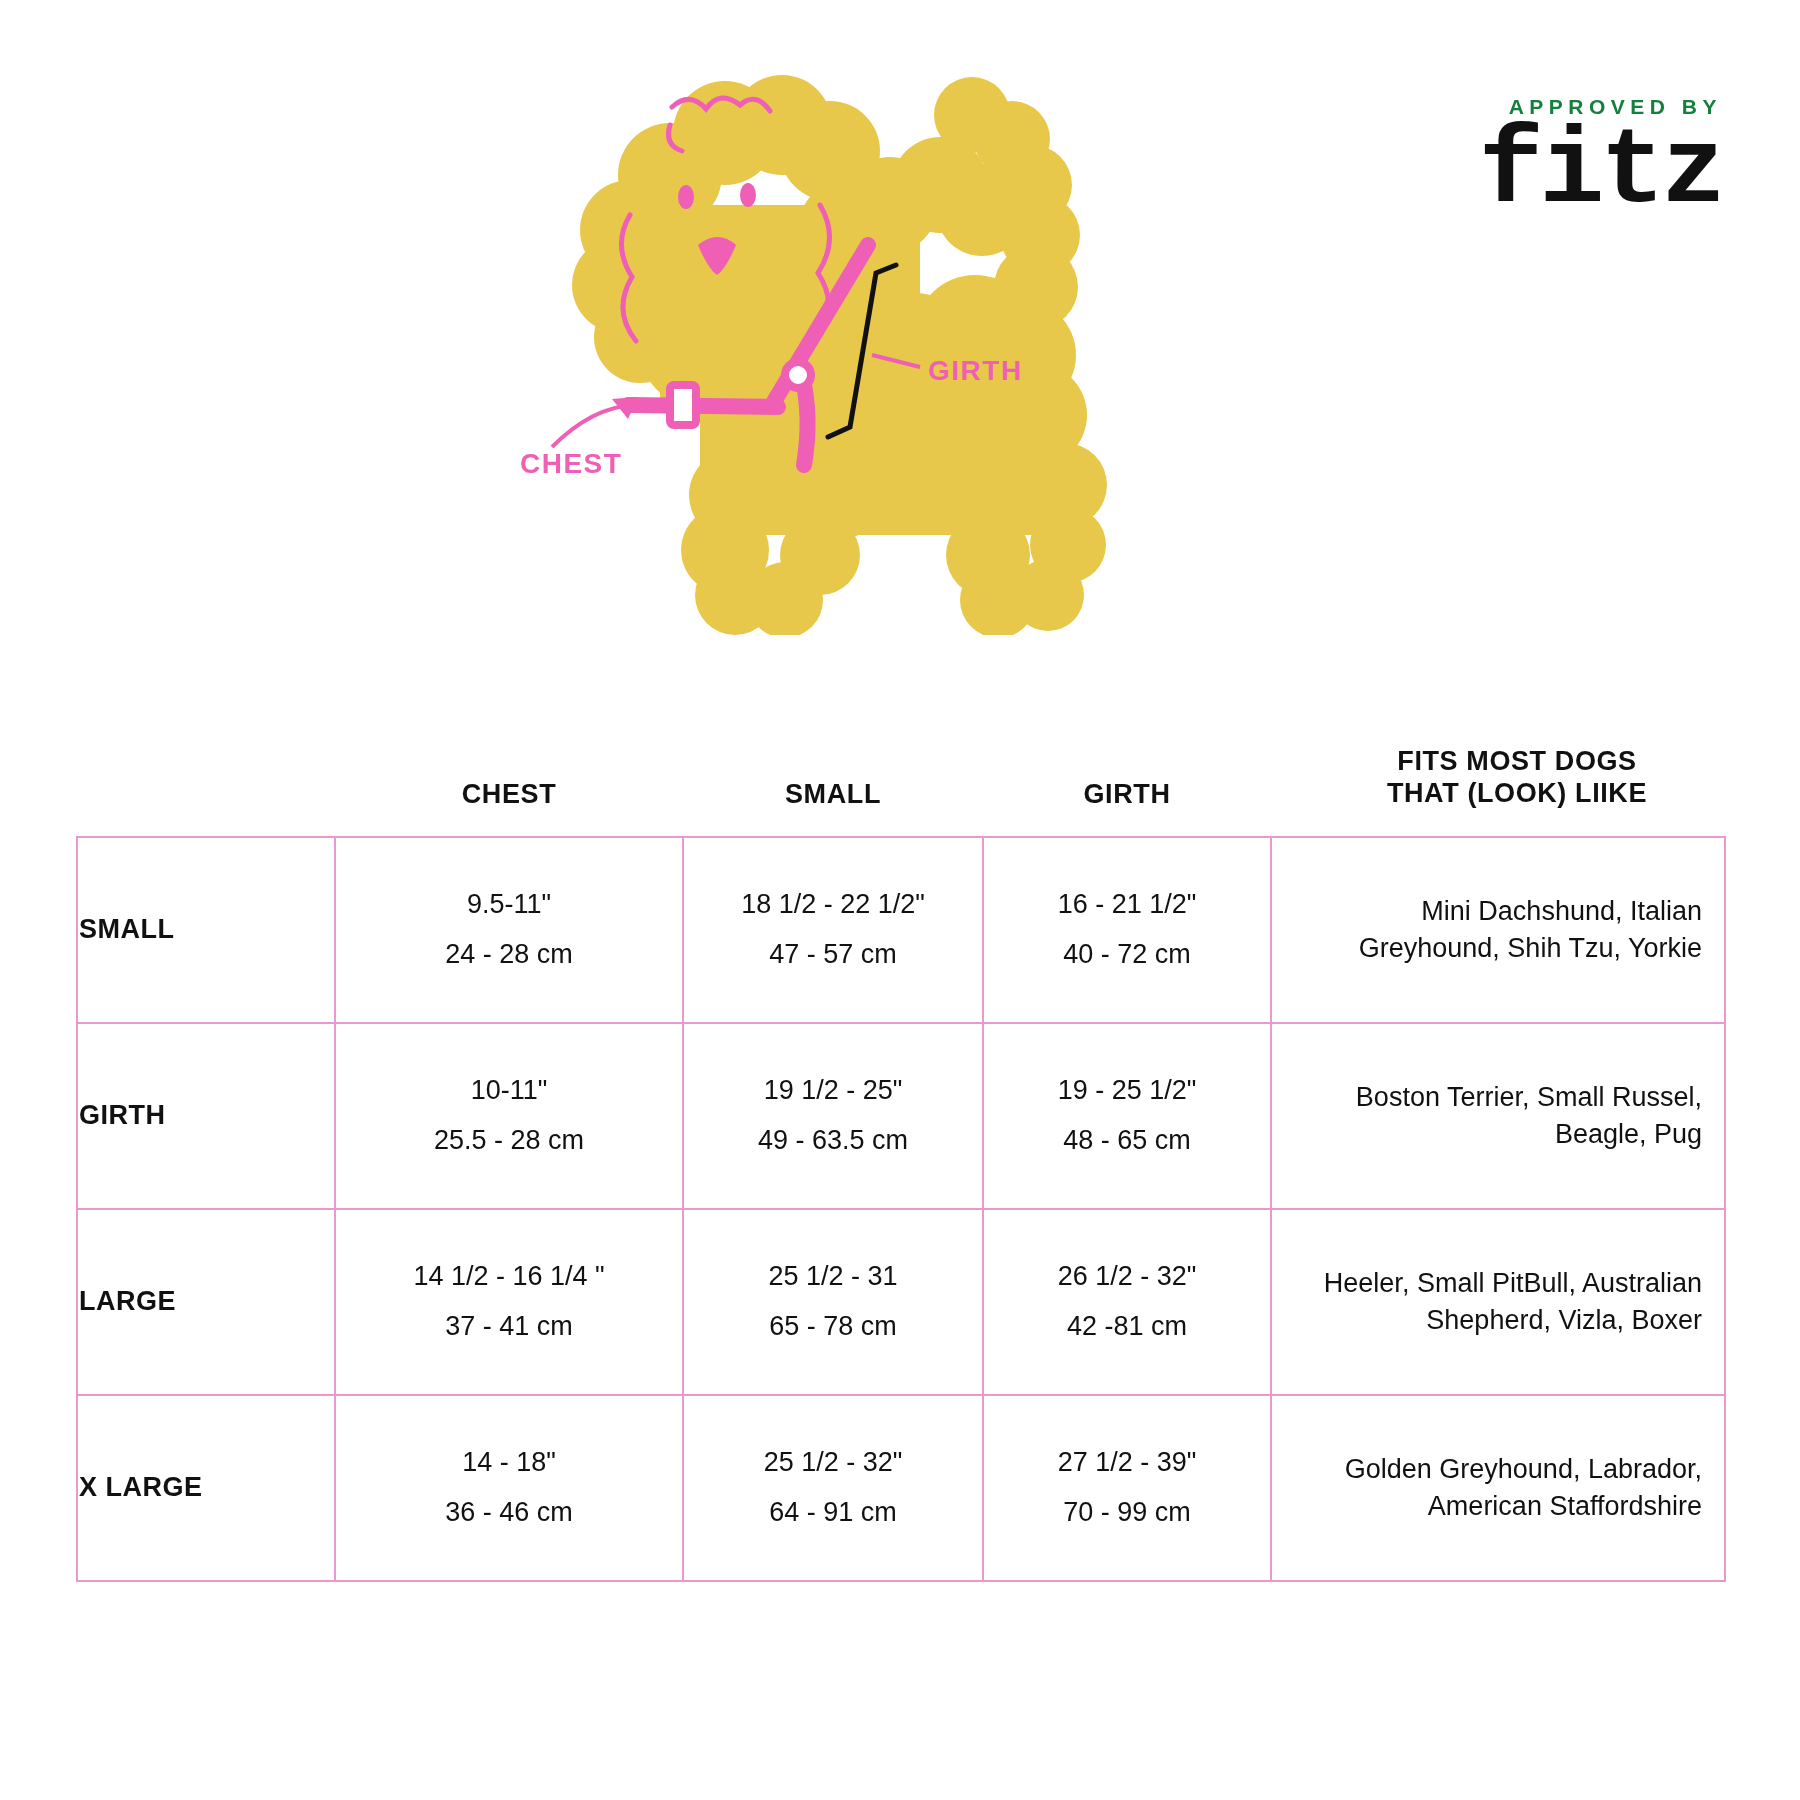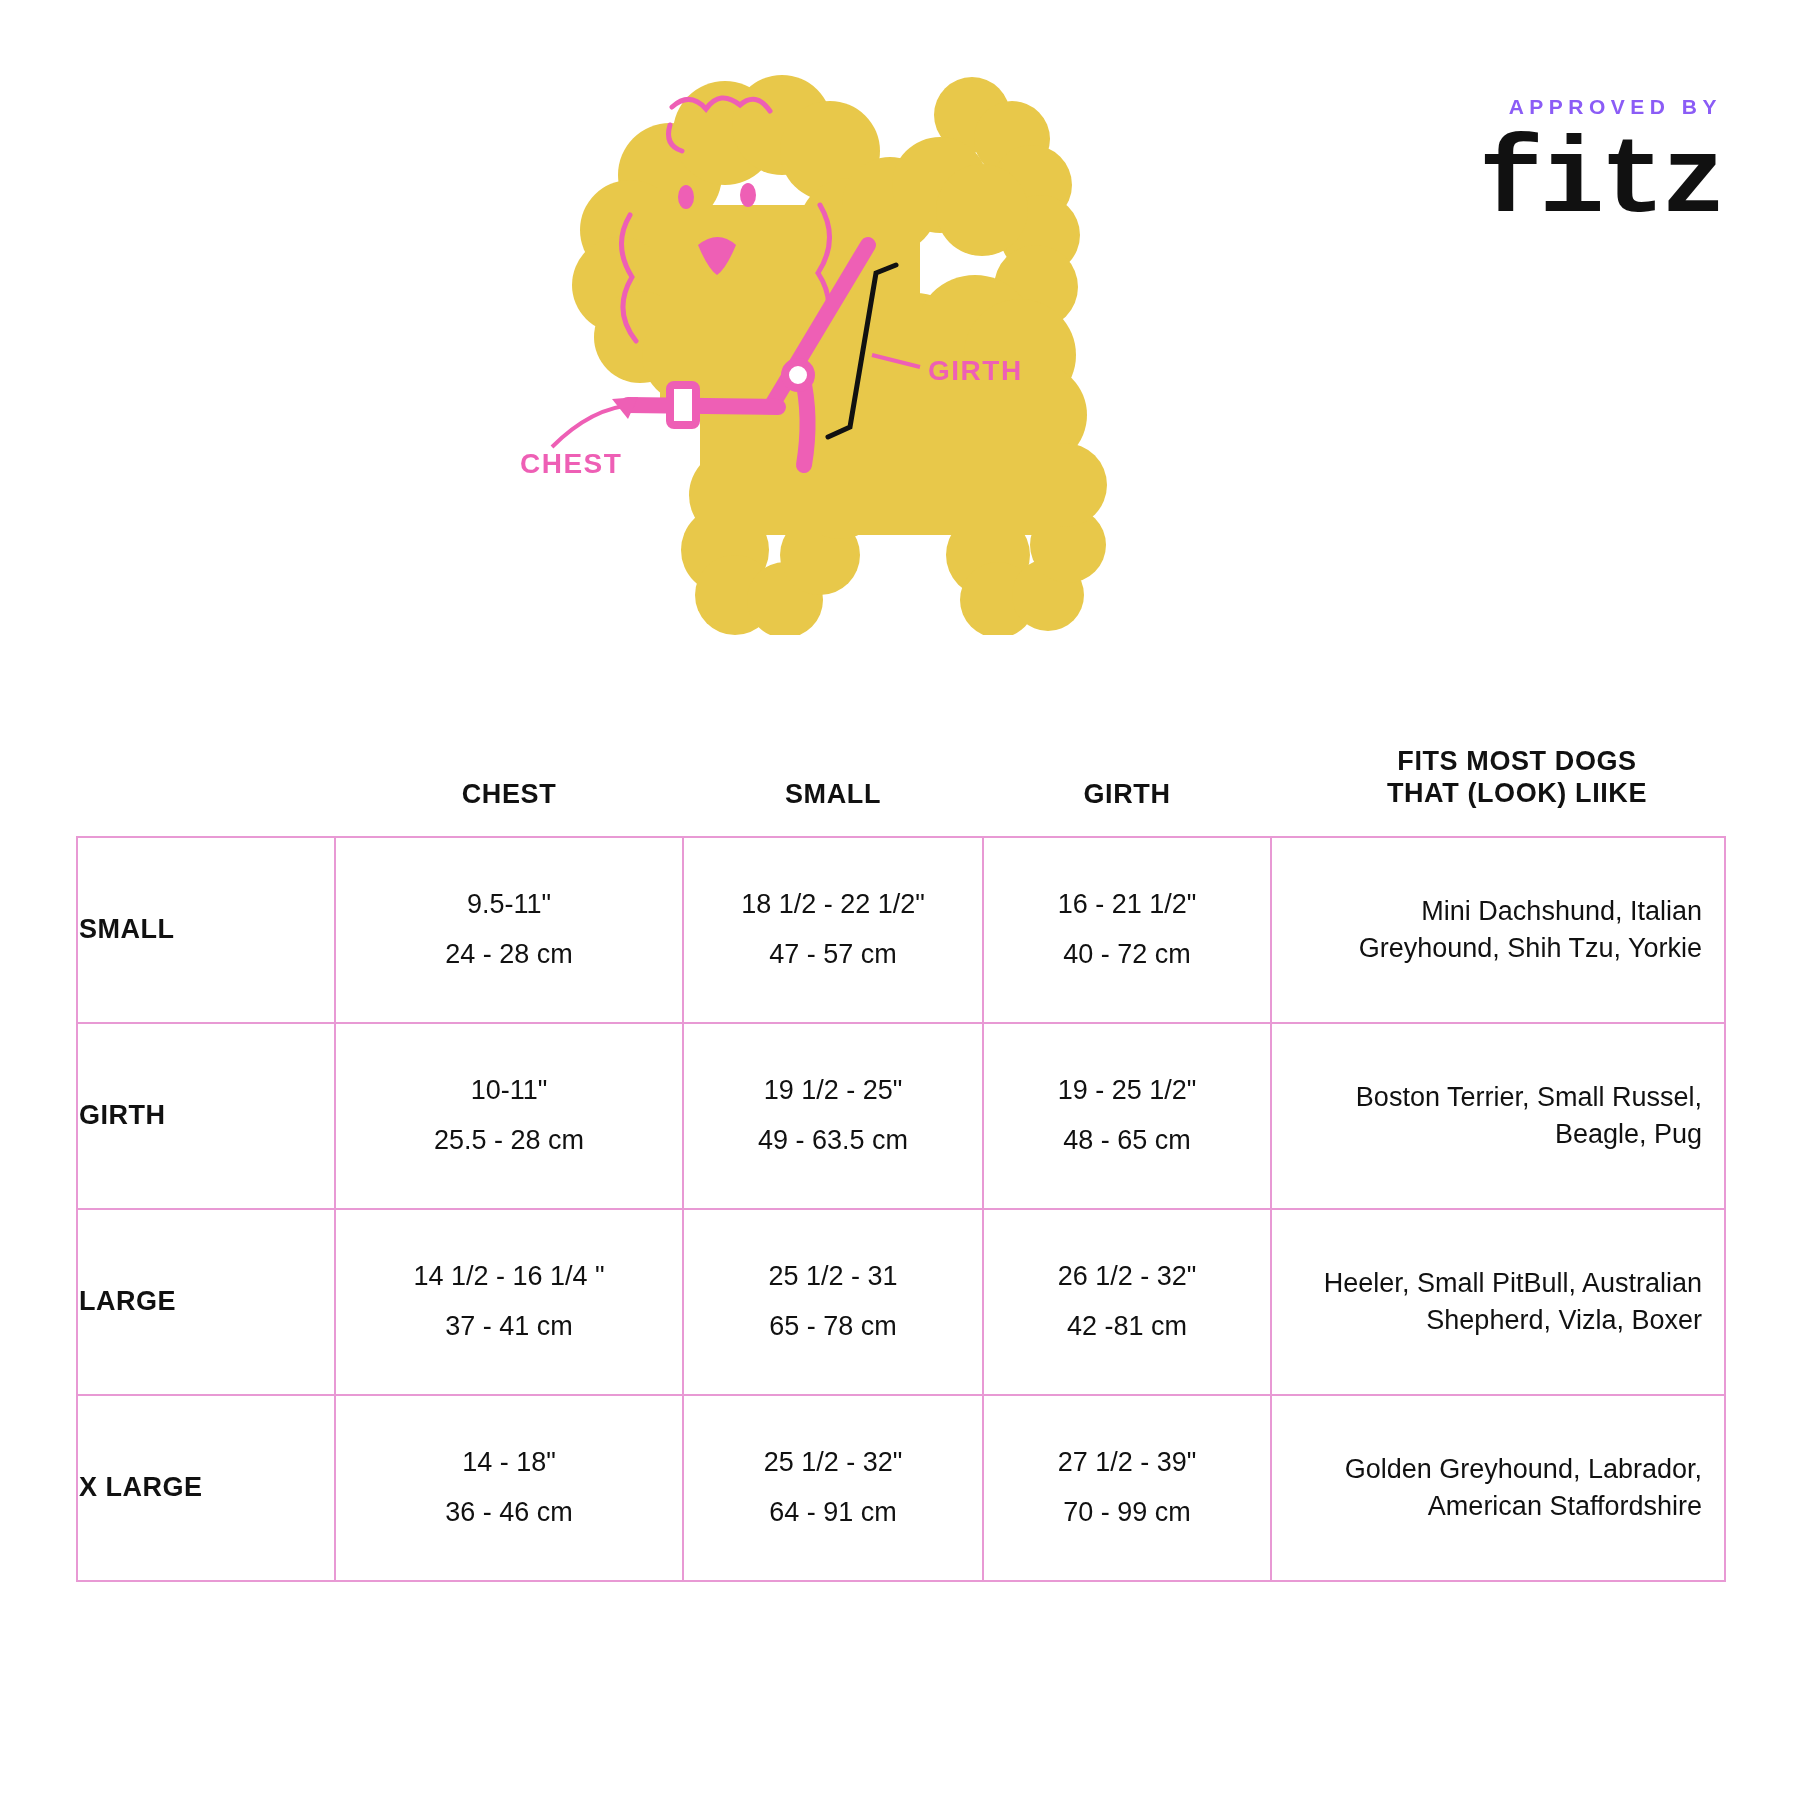--- a/index.html
+++ b/index.html
@@ -21,22 +21,22 @@
     position: absolute;
     top: 96px;
     right: 78px;
     text-align: right;
     line-height: 1;
   }
   .brand-approved {
     font-size: 21px;
     font-weight: bold;
     letter-spacing: 5.5px;
-    color: #8b5cf6;
-    margin-bottom: 16px;
+    color: #15803d;
+    margin-bottom: 6px;
   }
   .brand-name {
     font-size: 108px;
     font-weight: bold;
     letter-spacing: -4px;
     color: #111111;
     font-family: Liberation Mono, monospace;
     line-height: 0.92;
   }
 

